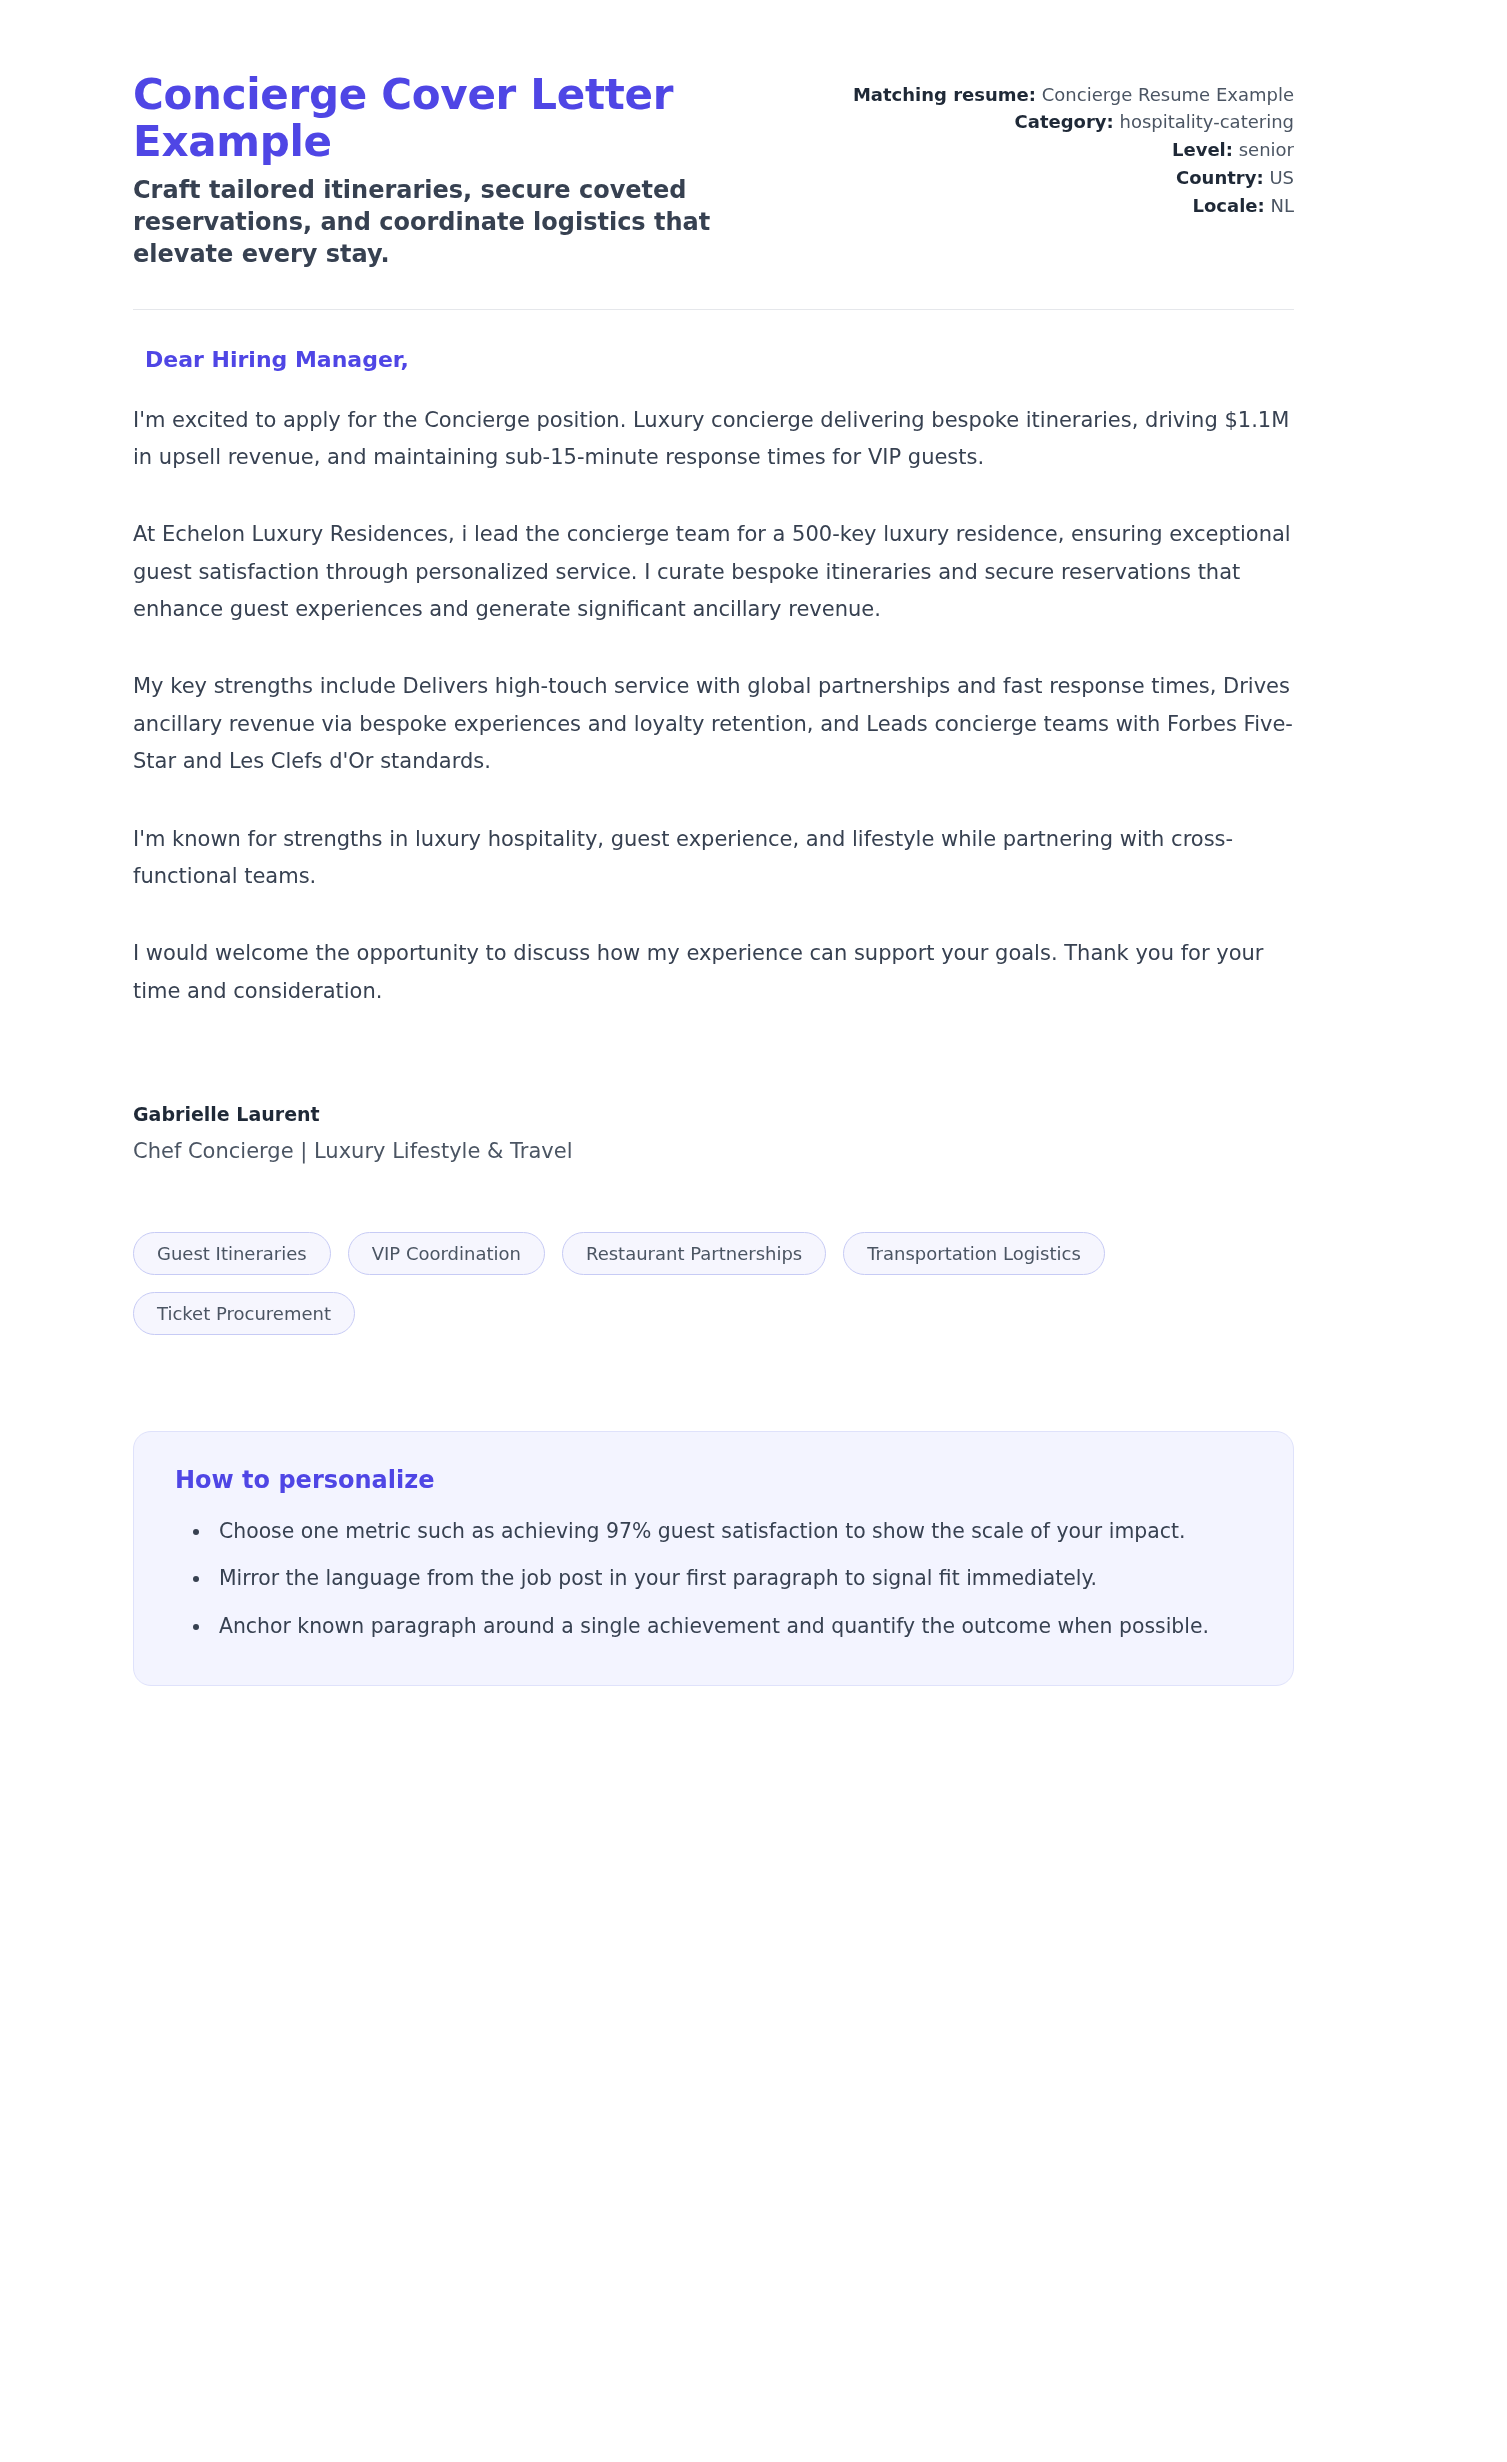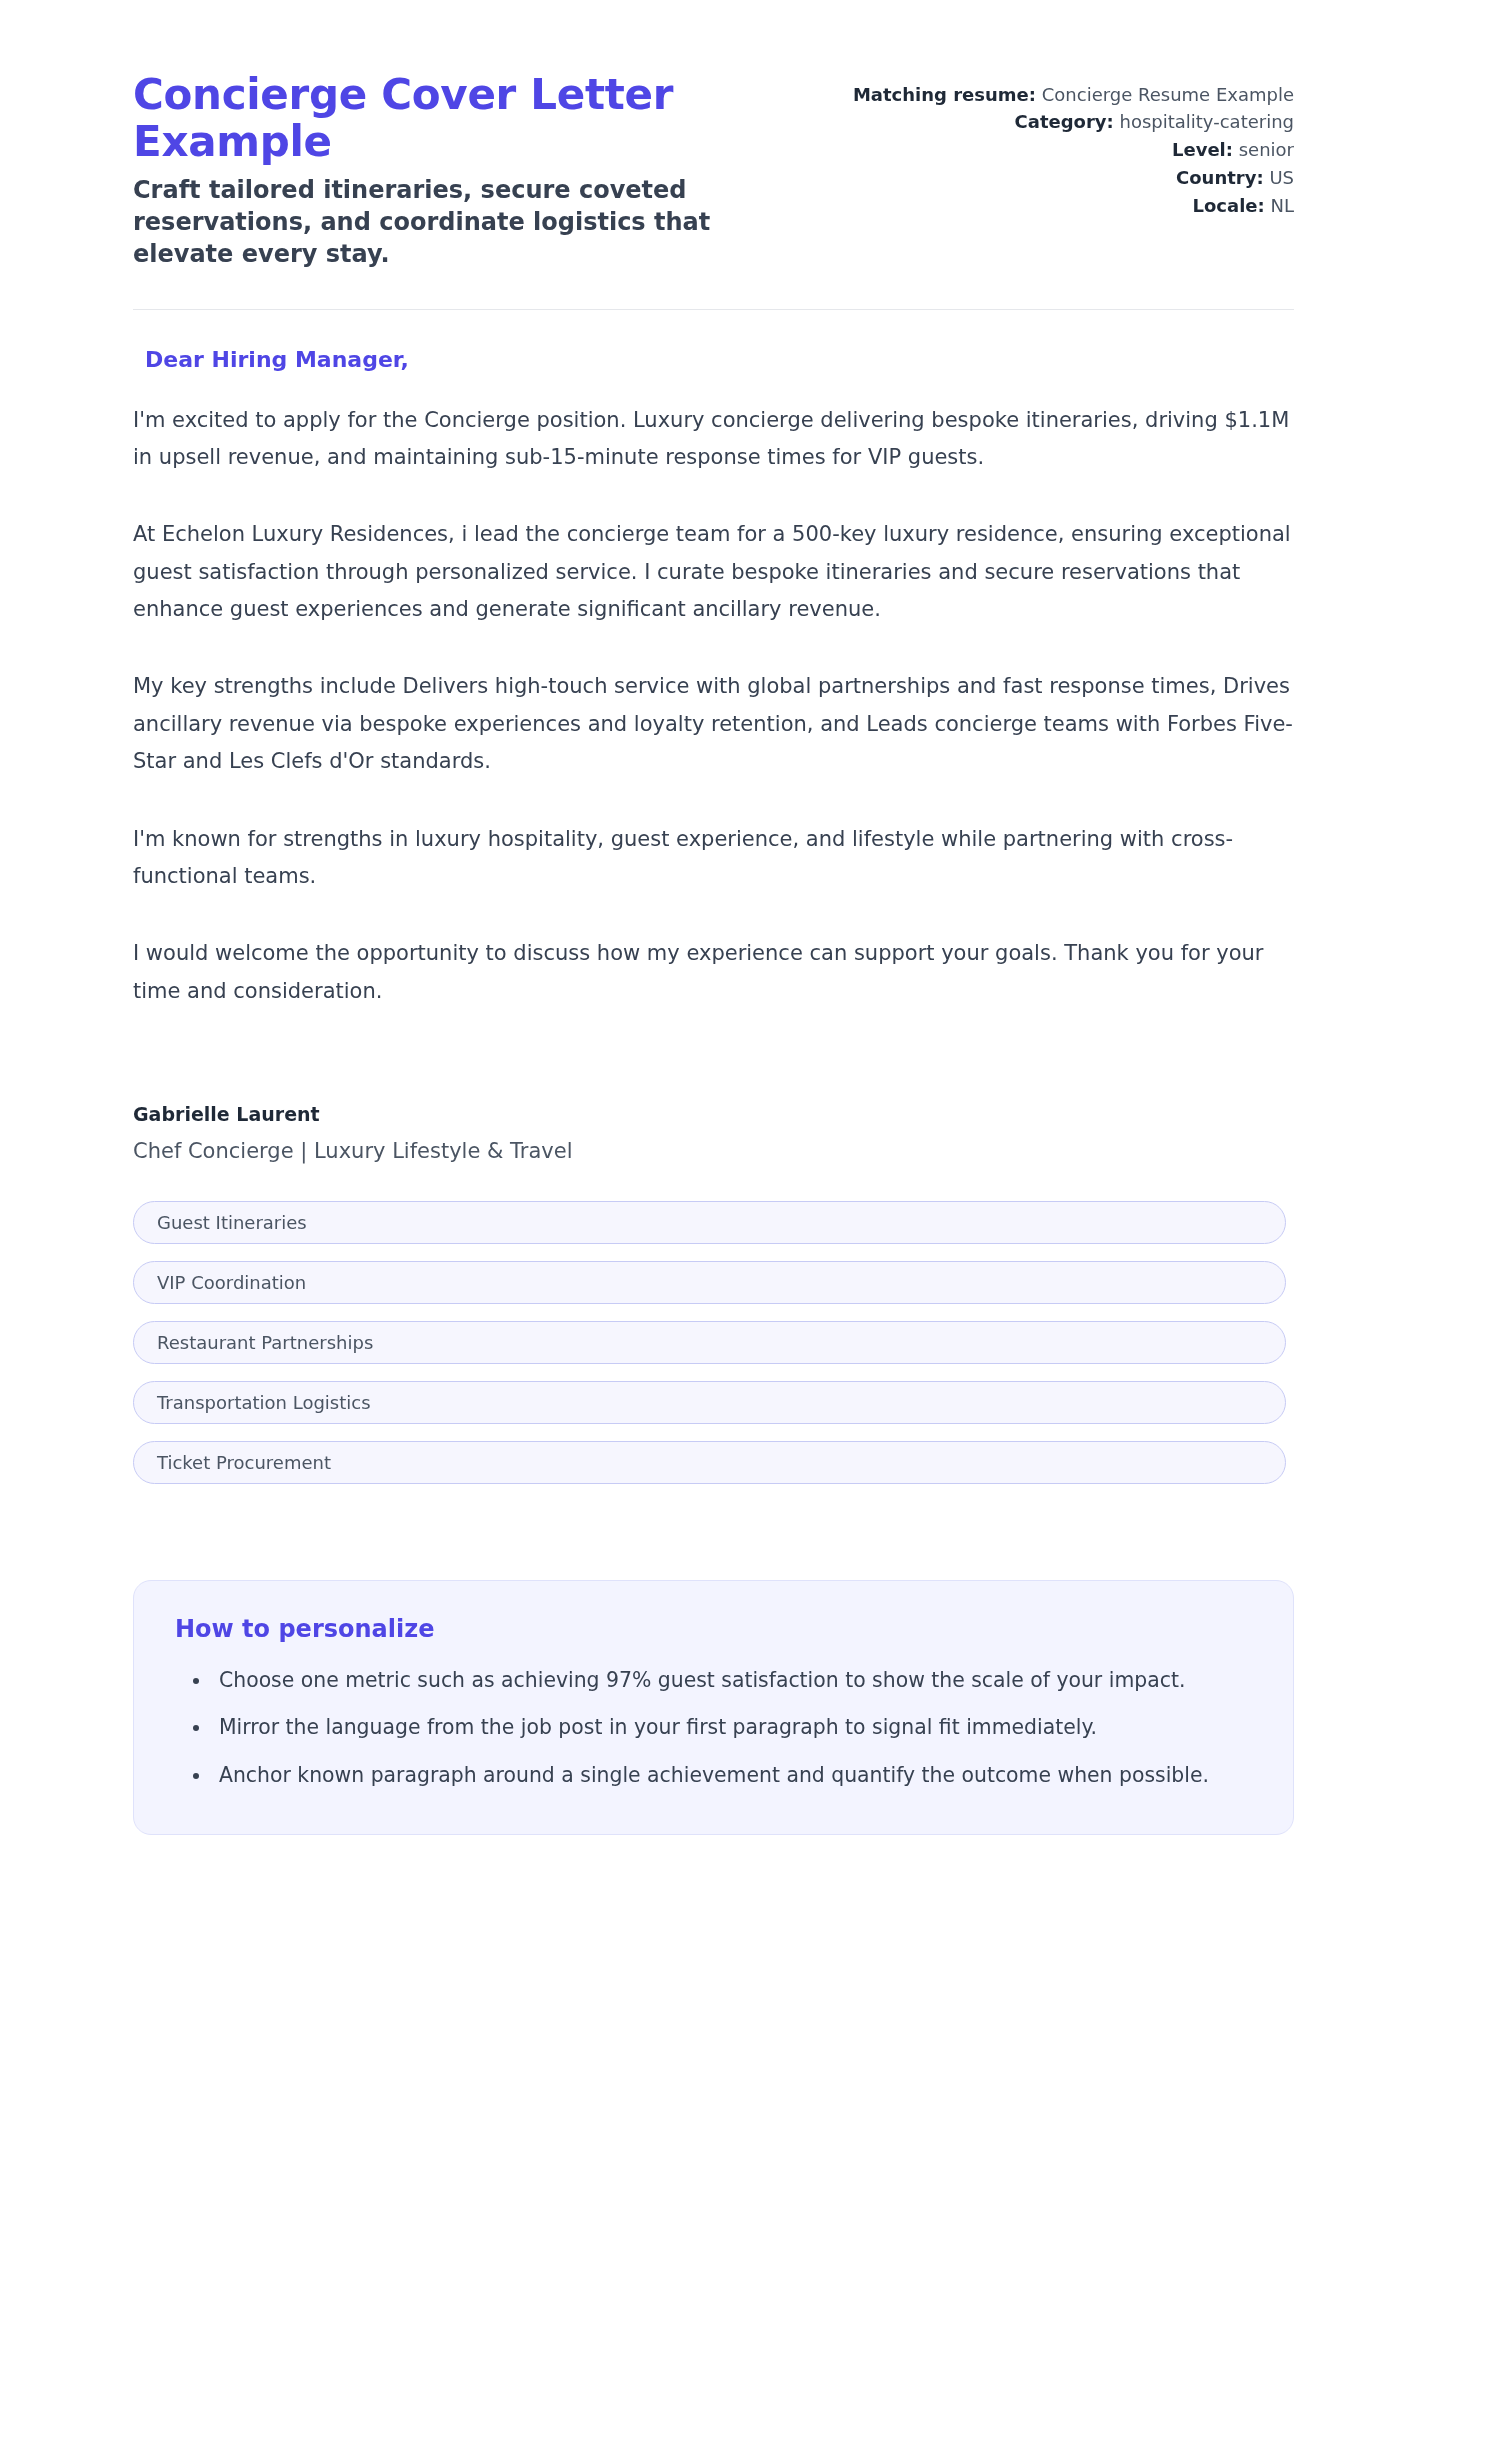--- a/index.html
+++ b/index.html
@@ -105,23 +105,22 @@
     font-size: 21px;
     color: #4b5563;
     margin: 0;
   }
 
   
   .tags {
     display: flex;
     flex-wrap: wrap;
     gap: 17px;
-    margin-top: 38px;
+    margin-top: 69px;
     max-width: 1153px;
-    flex-direction: column;
   }
   .tag {
     border: 0.9px solid #c7cbf5;
     background: #f6f6fe;
     color: #4b5563;
     border-radius: 886px;
     padding: 11.5px 23px;
     font-size: 18px;
     line-height: 1;
     white-space: nowrap;

